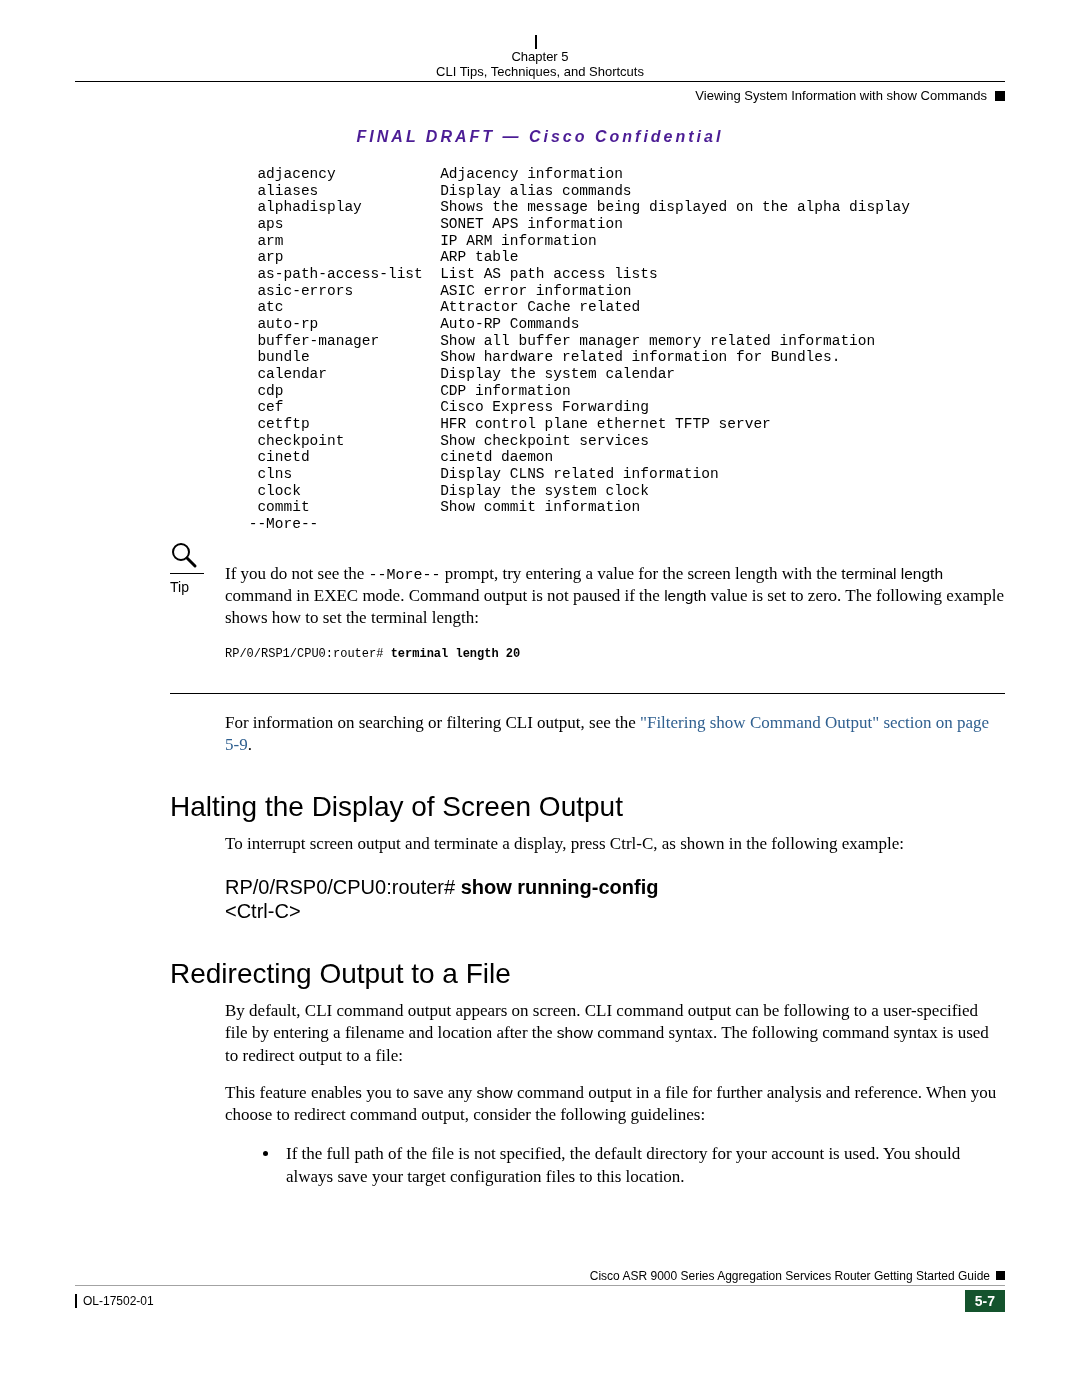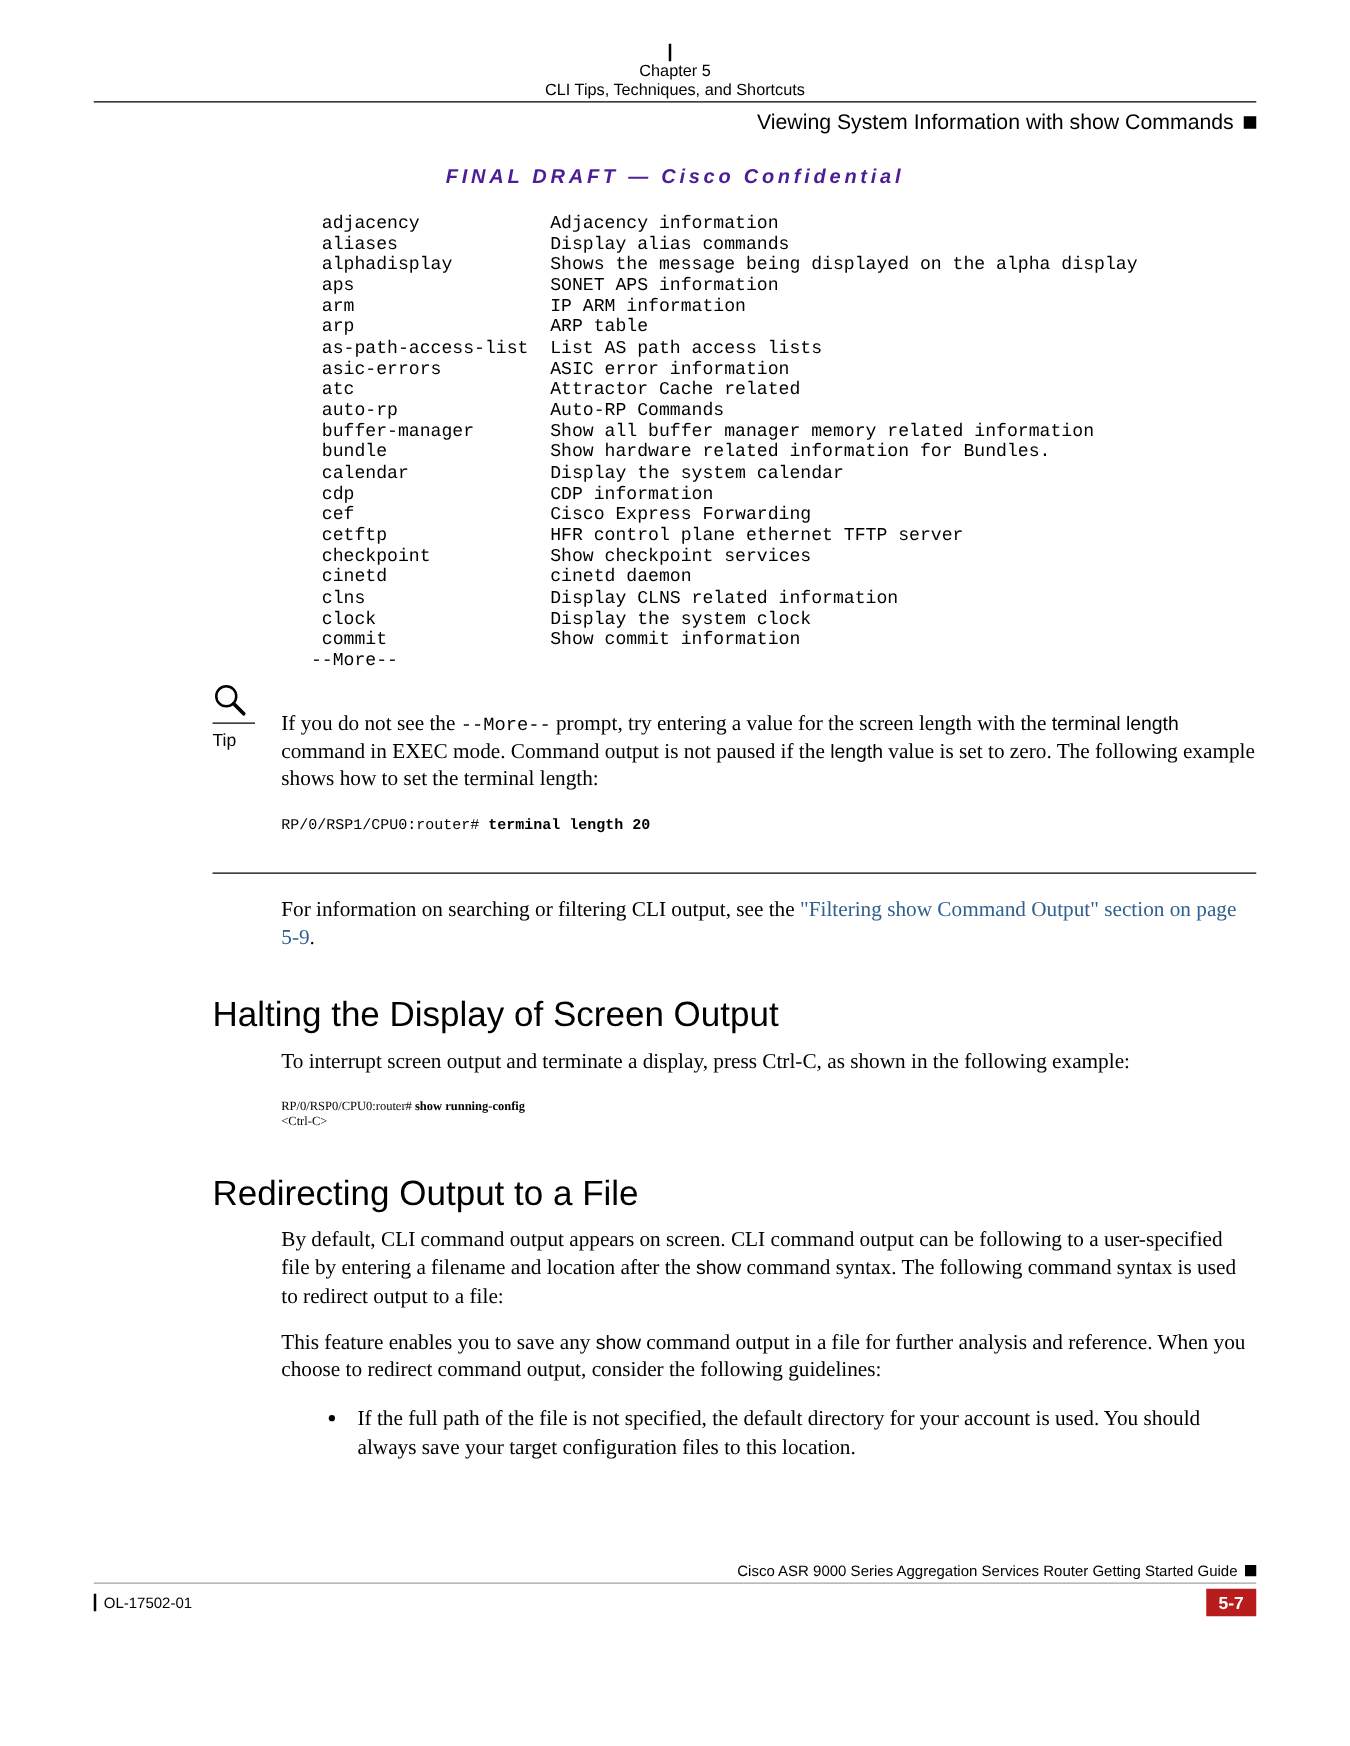--- a/index.html
+++ b/index.html
@@ -27,21 +27,21 @@
     width: 2px;
     height: 14px;
     background: #000;
     margin-right: 8px;
   }
   .header-sub {
     display: flex;
     justify-content: flex-end;
     align-items: center;
     font-family: Arial, Helvetica, sans-serif;
-    font-size: 17px;
+    font-size: 13px;
     margin-top: 6px;
   }
   .header-sub .sq {
     width: 10px;
     height: 10px;
     background: #000;
     margin-left: 8px;
   }
   .confidential {
     text-align: center;
@@ -118,22 +118,22 @@
   .link {
     color: #306090;
   }
   h2.section {
     font-family: Arial, Helvetica, sans-serif;
     font-weight: normal;
     font-size: 28px;
     margin: 35px 0 10px 95px;
   }
   .code-small {
-    font-family: Liberation Serif, serif;
-    font-size: 10px;
+    font-family: Liberation Sans, sans-serif;
+    font-size: 20px;
     margin-left: 150px;
     line-height: 1.2;
     white-space: pre;
     margin-top: 20px;
   }
   .syntax {
     font-family: "Courier New", Courier, monospace;
     font-size: 15px;
     margin-left: 150px;
     margin-bottom: 15px;
@@ -174,21 +174,21 @@
     display: flex;
     align-items: center;
   }
   .footer-bot .vline {
     width: 2px;
     height: 14px;
     background: #000;
     margin-right: 6px;
   }
   .page-num {
-    background: #b91c1c;
+    background: #14532d;
     color: #fff;
     font-weight: bold;
     padding: 3px 10px;
     font-size: 14px;
   }
 </style>
 </head>
 <body>
 
 <div class="page">

